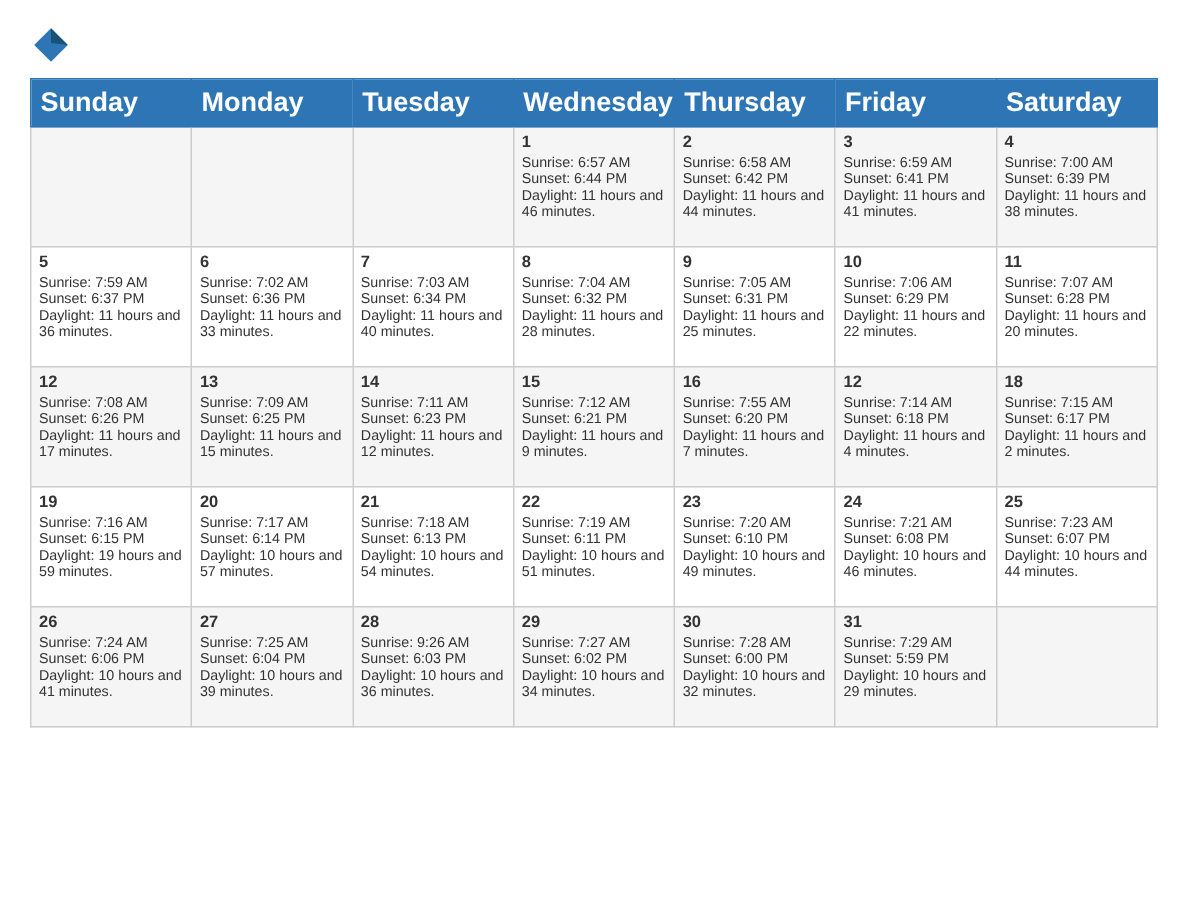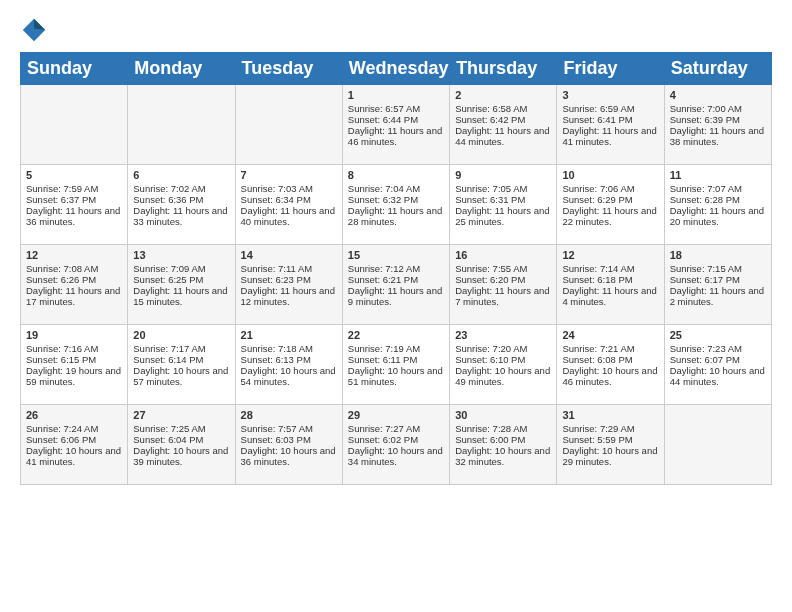--- a/index.html
+++ b/index.html
@@ -280,21 +280,21 @@
             <div>Daylight: 10 hours and 41 minutes.</div>
           </td>
           <td>
             <span class="day-number">27</span>
             <div>Sunrise: 7:25 AM</div>
             <div>Sunset: 6:04 PM</div>
             <div>Daylight: 10 hours and 39 minutes.</div>
           </td>
           <td>
             <span class="day-number">28</span>
-            <div>Sunrise: 7:57 AM</div>
+            <div>Sunrise: 9:26 AM</div>
             <div>Sunset: 6:03 PM</div>
             <div>Daylight: 10 hours and 36 minutes.</div>
           </td>
           <td>
             <span class="day-number">29</span>
             <div>Sunrise: 7:27 AM</div>
             <div>Sunset: 6:02 PM</div>
             <div>Daylight: 10 hours and 34 minutes.</div>
           </td>
           <td>

